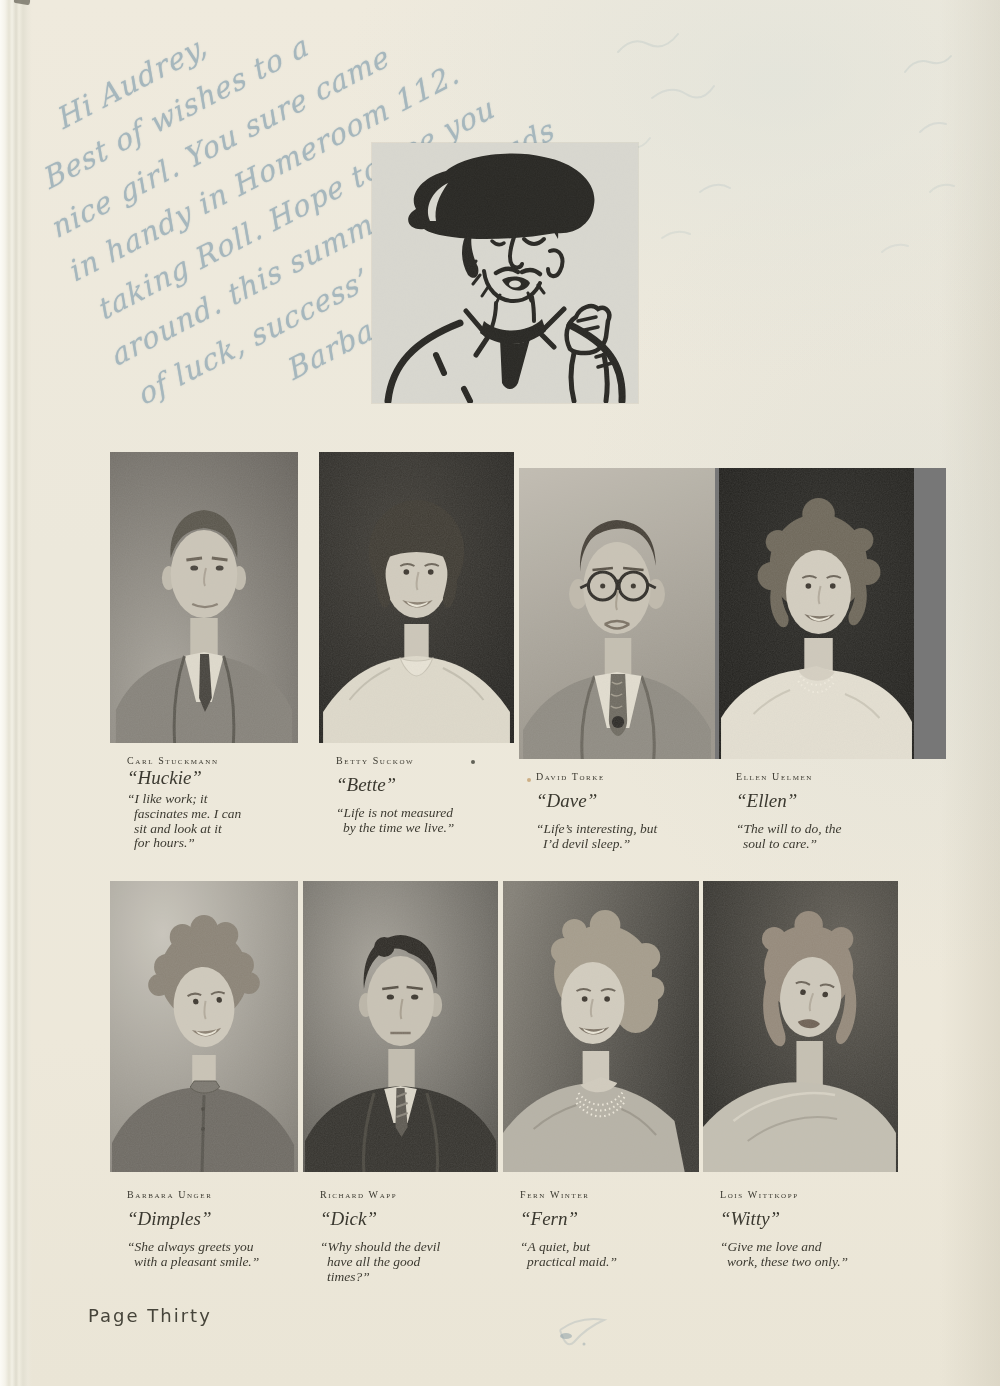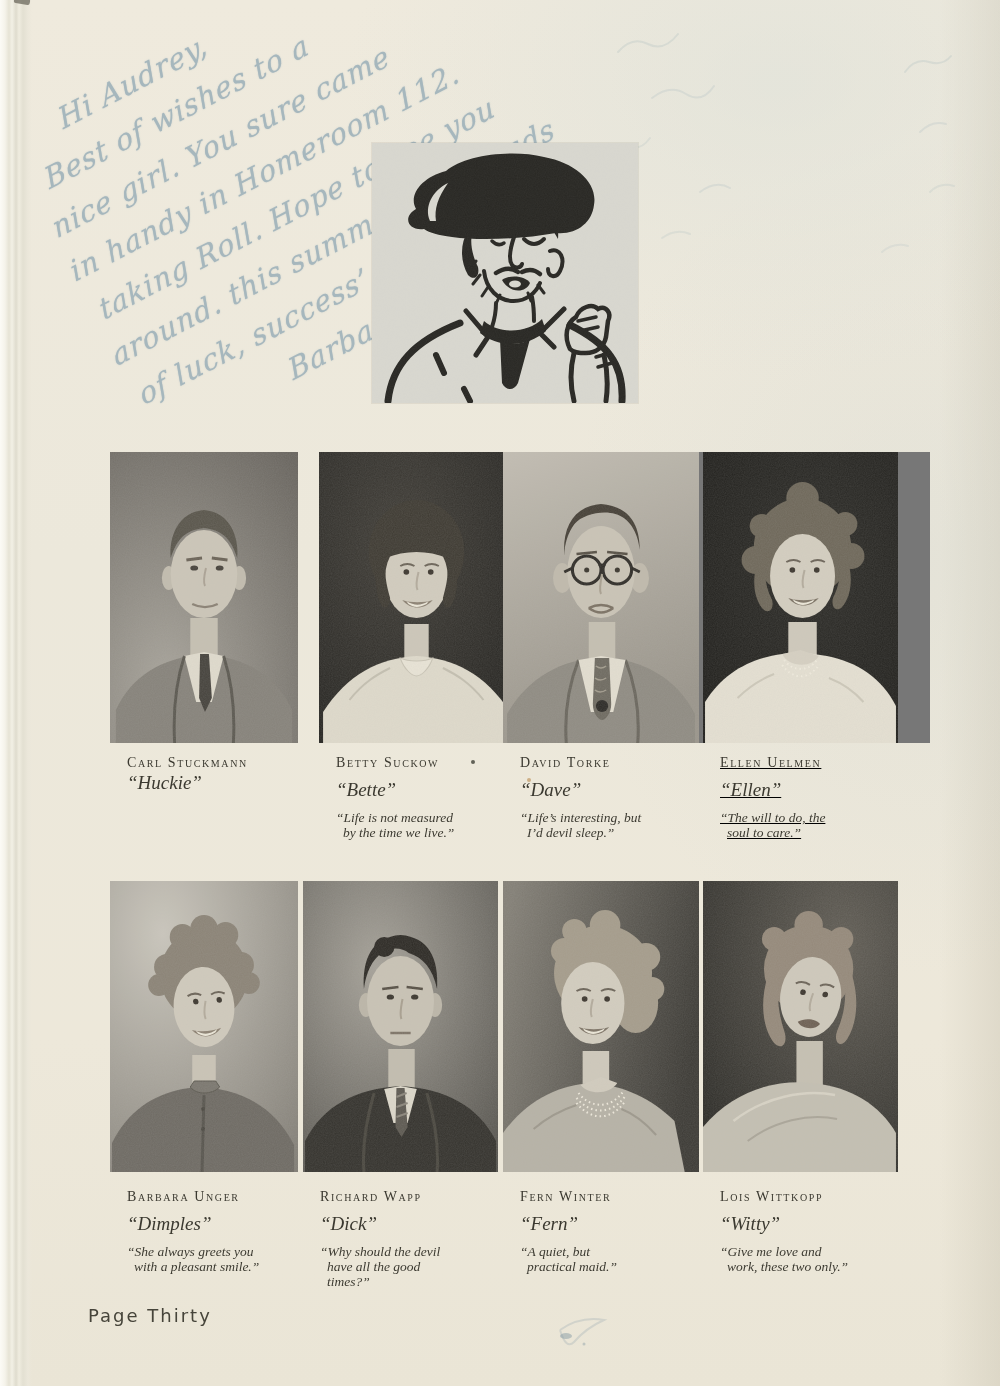--- a/index.html
+++ b/index.html
@@ -32,21 +32,21 @@
   
   .cartoon{position:absolute;left:372px;top:143px;width:266px;height:260px;z-index:2;
     background:#d9d8d0;box-shadow:0 0 0 1px rgba(120,115,100,.12);}
 
   
   .card{position:absolute;}
   .photo{width:100%;height:291px;background:#777;overflow:hidden;}
   .photo svg{display:block;}
   .caption{padding-left:17px;color:#3b3930;}
   .r1 .caption{margin-top:12px;} .r2 .caption{margin-top:17px;}
-  .s-name{font-size:14px;font-variant:small-caps;letter-spacing:1.6px;color:#3b3930;}
+  .s-name{font-size:10px;font-variant:small-caps;letter-spacing:1.6px;color:#3b3930;}
   .s-nick{font-size:19px;font-style:italic;margin-top:8px;text-indent:-7px;padding-left:7px;}
   .s-quote{font-size:13.5px;font-style:italic;line-height:14.8px;margin-top:10px;
     white-space:pre-line;text-indent:-7px;padding-left:7px;max-width:168px;color:#3c3a31;}
   .card.tight .s-nick{margin-top:1px;} .card.tight .s-quote{margin-top:3px;}
 
   .page-number{position:absolute;left:88px;top:1305px;
     font-family:"DejaVu Sans",sans-serif;font-size:18px;letter-spacing:2px;color:#46443a;}
 </style>
 </head>
 <body>
@@ -187,20 +187,24 @@
         <ellipse cx="86" cy="116" rx="4" ry="2.6" fill="#46413a"></ellipse>
           <ellipse cx="112" cy="116" rx="4" ry="2.6" fill="#46413a"></ellipse>
         <path d="M98,116 C96,124 95,130 97,134" stroke="#aba294" stroke-width="2" fill="none"></path>
         <path d="M84,152 C92,156 102,156 110,152" stroke="#8a8073" stroke-width="2.5" fill="none"></path>
         <rect width="192" height="291" filter="url(#grain)"></rect>
       </svg>
     </div>
     <figcaption class="caption">
       <div class="s-name">Carl Stuckmann</div>
       <div class="s-nick">“Huckie”</div>
+      <div class="s-quote">“I like work; it
+fascinates me. I can
+sit and look at it
+for hours.”</div>
     </figcaption>
   </figure>
 
   <figure class="card r1" style="left:303px;top:452px;width:195px;margin:0;padding-left:16px;">
     <div class="photo">
       <svg width="195" height="291" viewBox="0 0 192 291" preserveAspectRatio="none">
         <rect width="192" height="291" fill="url(#bgBetty)"></rect>
         <ellipse cx="96" cy="100" rx="47" ry="52" fill="#3e3a32"></ellipse>
         <rect x="84" y="172" width="24" height="38" fill="#cdc7b9"></rect>
         <path d="M4,291 L4,260 C28,222 60,206 96,204 C132,206 164,222 188,260 L188,291 Z" fill="#dfdacb"></path>
@@ -220,21 +224,21 @@
       </svg>
     </div>
     <figcaption class="caption">
       <div class="s-name">Betty Suckow</div>
       <div class="s-nick">“Bette”</div>
       <div class="s-quote">“Life is not measured
 by the time we live.”</div>
     </figcaption>
   </figure>
 
-  <figure class="card r1" style="left:503px;top:452px;width:204px;margin:0;">
+  <figure class="card r1" style="left:503px;top:452px;width:204px;margin:16px;">
     <div class="photo">
       <svg width="196" height="291" viewBox="0 0 192 291" preserveAspectRatio="none">
         <rect width="192" height="291" fill="url(#bgDavid)"></rect>
         <ellipse cx="58" cy="126" rx="9" ry="15" fill="#c0baac"></ellipse>
           <ellipse cx="134" cy="126" rx="9" ry="15" fill="#c0baac"></ellipse>
         <rect x="84" y="170" width="26" height="40" fill="#c5bfb1"></rect>
         <path d="M4,291 L4,262 C24,226 56,208 96,205 C138,208 170,226 188,262 L188,291 Z" fill="#8f8b82"></path>
         <path d="M74,208 C64,234 60,262 62,291 M120,208 C130,234 134,262 132,291" stroke="#6a665d" stroke-width="3" fill="none"></path>
         <path d="M74,208 L96,204 L120,208 L108,260 L86,260 Z" fill="#e3ded0"></path>
         <path d="M90,206 L104,206 L106,252 C106,262 100,268 97,268 C94,268 88,262 88,252 Z" fill="#6e6a60"></path>
@@ -254,21 +258,21 @@
       </svg>
     </div>
     <figcaption class="caption">
       <div class="s-name">David Torke</div>
       <div class="s-nick">“Dave”</div>
       <div class="s-quote">“Life’s interesting, but
 I’d devil sleep.”</div>
     </figcaption>
   </figure>
 
-  <figure class="card r1" style="left:703px;top:452px;width:227px;margin:0;text-decoration:underline;">
+  <figure class="card r1" style="left:703px;top:452px;width:227px;margin:16px;">
     <div class="photo">
       <svg width="195" height="291" viewBox="0 0 192 291" preserveAspectRatio="none">
         <rect width="192" height="291" fill="url(#bgEllen)"></rect>
         <g fill="#6e6759">
           <ellipse cx="98" cy="96" rx="48" ry="50"></ellipse>
           <circle cx="52" cy="108" r="14"></circle>
             <circle cx="146" cy="104" r="13"></circle>
           <circle cx="58" cy="74" r="12"></circle>
             <circle cx="140" cy="72" r="12"></circle>
             <circle cx="98" cy="46" r="16"></circle>

